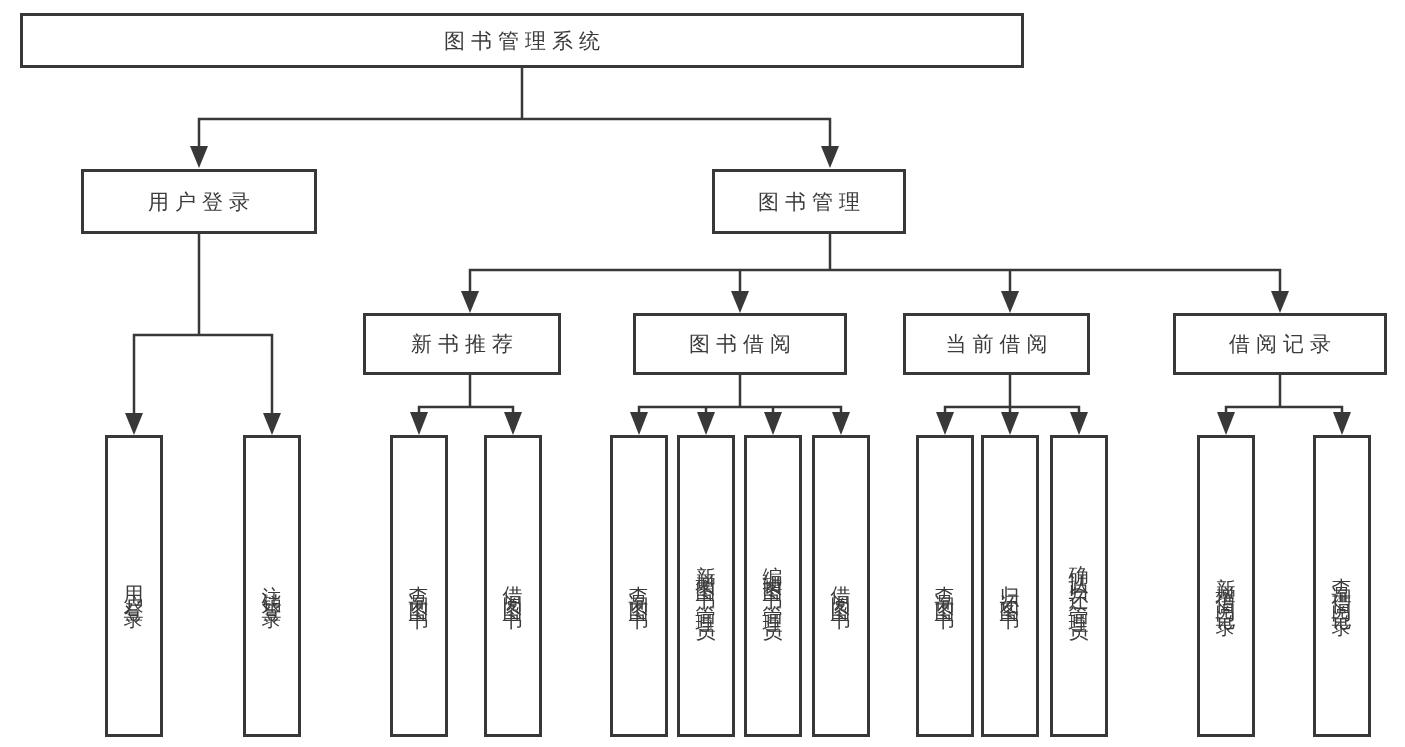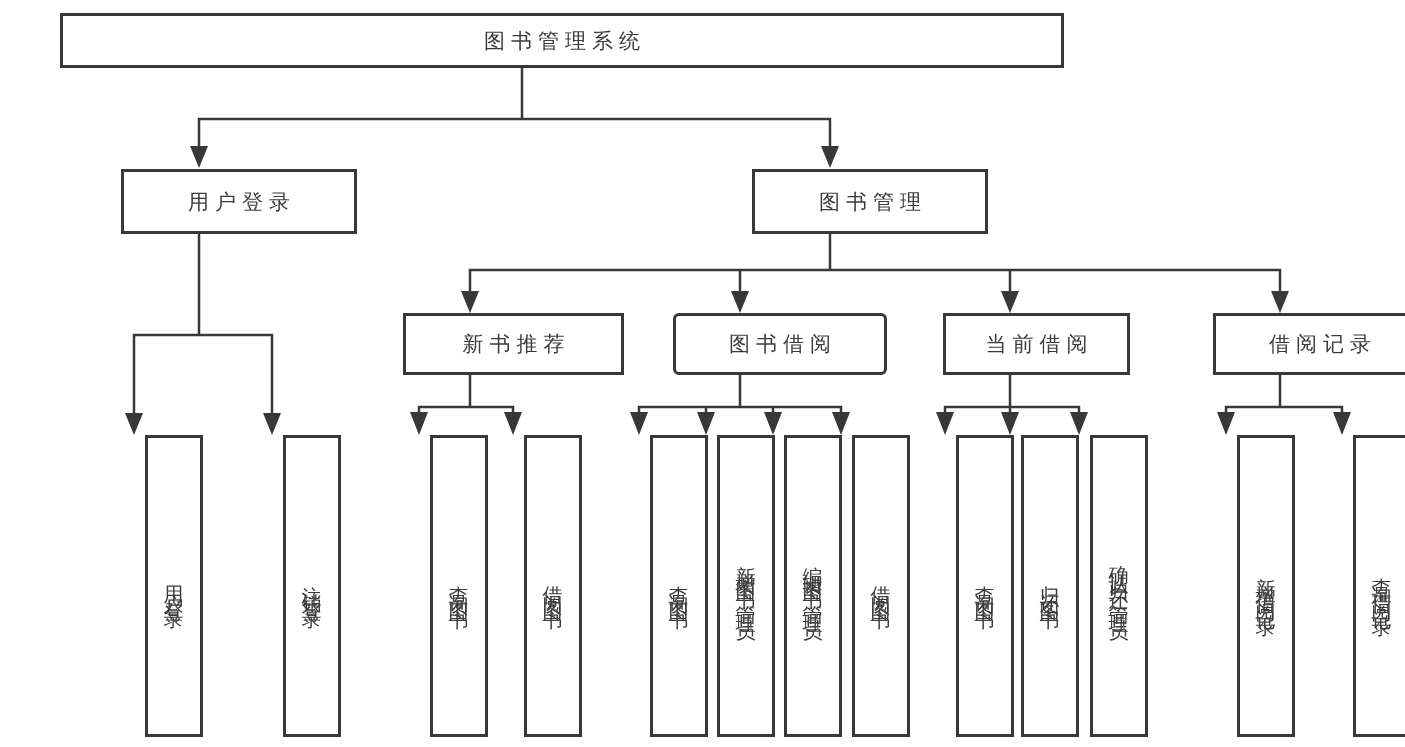--- a/index.html
+++ b/index.html
@@ -26,21 +26,20 @@
   svg .ln{stroke:var(--line);stroke-width:2.5;fill:none;}
   svg .ar{fill:var(--line);stroke:none;}
   .box{
     position:absolute;
     box-sizing:border-box;
     border:3px solid var(--line);
     background:#fff;
     display:flex;
     align-items:center;
     justify-content:center;
-    margin-left:40px;
   }
   .hbox span{
     font-size:21px;
     letter-spacing:6px;
     text-indent:6px;
     white-space:nowrap;
   }
   .vbox span{
     writing-mode:vertical-rl;
     text-orientation:mixed;
@@ -116,28 +115,28 @@
     </g>
   </svg>
 
   <div class="box hbox" style="left:20px;top:13px;width:1004px;height:55px;">
     <span>图书管理系统</span>
   </div>
 
   <div class="box hbox" style="left:81px;top:169px;width:236px;height:65px;">
     <span>用户登录</span>
   </div>
-  <div class="box hbox" style="left:712px;top:169px;width:236px;height:65px;">
+  <div class="box hbox" style="left:712px;top:169px;width:194px;height:65px;">
     <span>图书管理</span>
   </div>
 
-  <div class="box hbox" style="left:363px;top:313px;width:221px;height:62px;">
+  <div class="box hbox" style="left:363px;top:313px;width:198px;height:62px;">
     <span>新书推荐</span>
   </div>
-  <div class="box hbox" style="left:633px;top:313px;width:214px;height:62px;border-radius:6px;">
+  <div class="box hbox" style="left:633px;top:313px;width:214px;height:62px;">
     <span>图书借阅</span>
   </div>
   <div class="box hbox" style="left:903px;top:313px;width:187px;height:62px;">
     <span>当前借阅</span>
   </div>
   <div class="box hbox" style="left:1173px;top:313px;width:214px;height:62px;">
     <span>借阅记录</span>
   </div>
 
   <div class="box vbox" style="left:105px;top:435px;width:58px;height:302px;">

